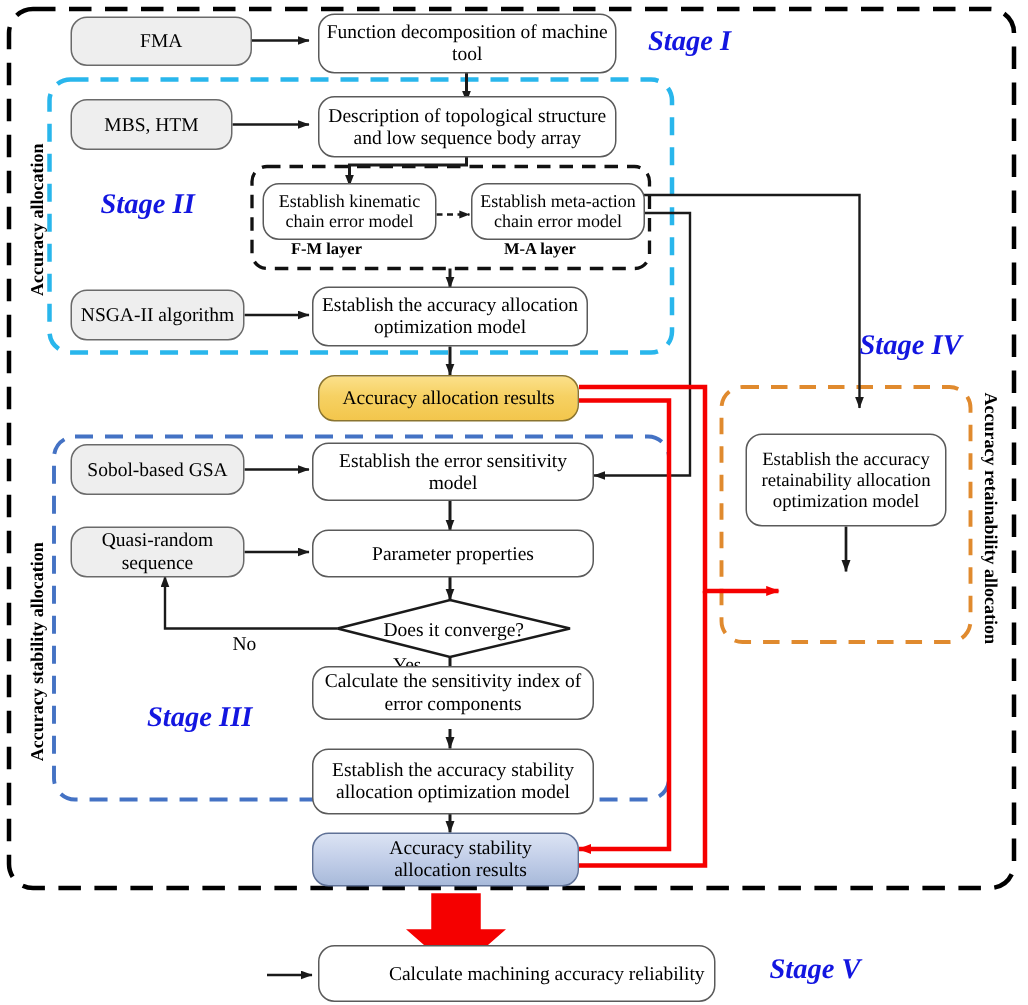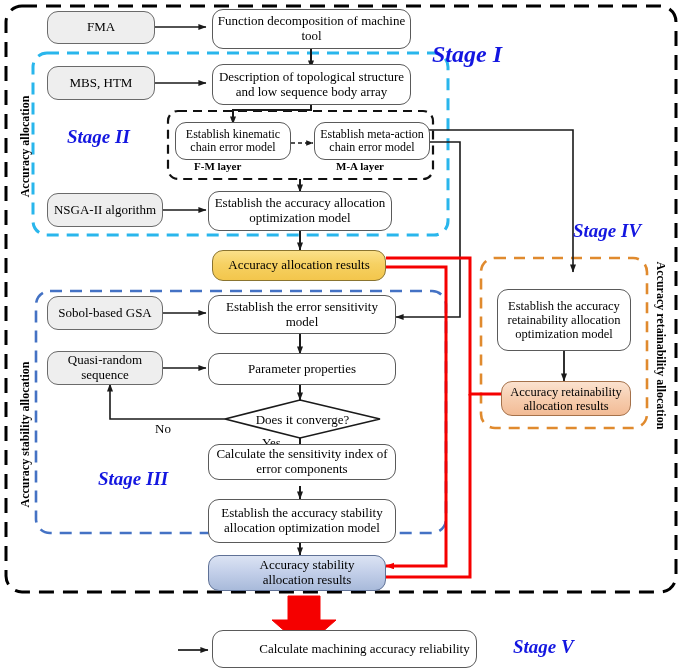--- a/index.html
+++ b/index.html
@@ -129,21 +129,21 @@
 
     <path d="M386,577 L470,577 L470,394" fill="none" stroke="#f50000" stroke-width="3"></path>
 
     <path d="M288,596 L320,596 L320,620 L336,620 L304,648 L272,620 L288,620 Z" fill="#f50000" stroke="#f50000" stroke-width="1"></path>
 
     <path d="M178,650 L208,650" fill="none" stroke="#1a1a1a" stroke-width="1.7" marker-end="url(#ah)"></path>
 
     <polygon points="300,400 380,419 300,438 225,419" fill="#ffffff" stroke="#1a1a1a" stroke-width="1.6"></polygon>
   </svg>
 
-  <div class="node grey" style="left:47px;top:11px;width:108px;height:33px;font-size:13px;">
+  <div class="node grey" style="left:47px;top:11px;width:121px;height:33px;font-size:13px;">
     <span>FMA</span>
   </div>
 
   <div class="node white" style="left:212px;top:9px;width:199px;height:40px;font-size:13px;">
     <span>Function decomposition of machine tool</span>
   </div>
 
   <div class="node grey" style="left:47px;top:66px;width:108px;height:34px;font-size:13px;">
     <span>MBS, HTM</span>
   </div>
@@ -217,30 +217,27 @@
   </div>
 
   <div class="node blue" style="left:208px;top:555px;width:178px;height:36px;font-size:13px;padding-left:24px;">
     <span>Accuracy stability allocation results</span>
   </div>
 
   <div class="node white" style="left:497px;top:289px;width:134px;height:62px;font-size:12.5px;">
     <span>Establish the accuracy retainability allocation optimization model</span>
   </div>
 
-  <div class="node peach" style="left:501px;top:381px;width:130px;height:35px;font-size:12.5px;">
-    <span>Accuracy retainability allocation results</span>
-  </div>
 
 
   <div class="node white" style="left:212px;top:630px;width:265px;height:38px;font-size:13px;padding-left:44px;">
     <span>Calculate machining accuracy reliability</span>
   </div>
 
-  <div class="stage-label" style="left:432px;top:17px;font-size:24px;margin-top:24px;">
+  <div class="stage-label" style="left:432px;top:17px;font-size:19px;">
     <span>Stage  I</span>
   </div>
   <div class="stage-label" style="left:67px;top:126px;font-size:19px;">
     <span>Stage  II</span>
   </div>
   <div class="stage-label" style="left:98px;top:468px;font-size:19px;">
     <span>Stage  III</span>
   </div>
   <div class="stage-label" style="left:573px;top:220px;font-size:19px;">
     <span>Stage  IV</span>

